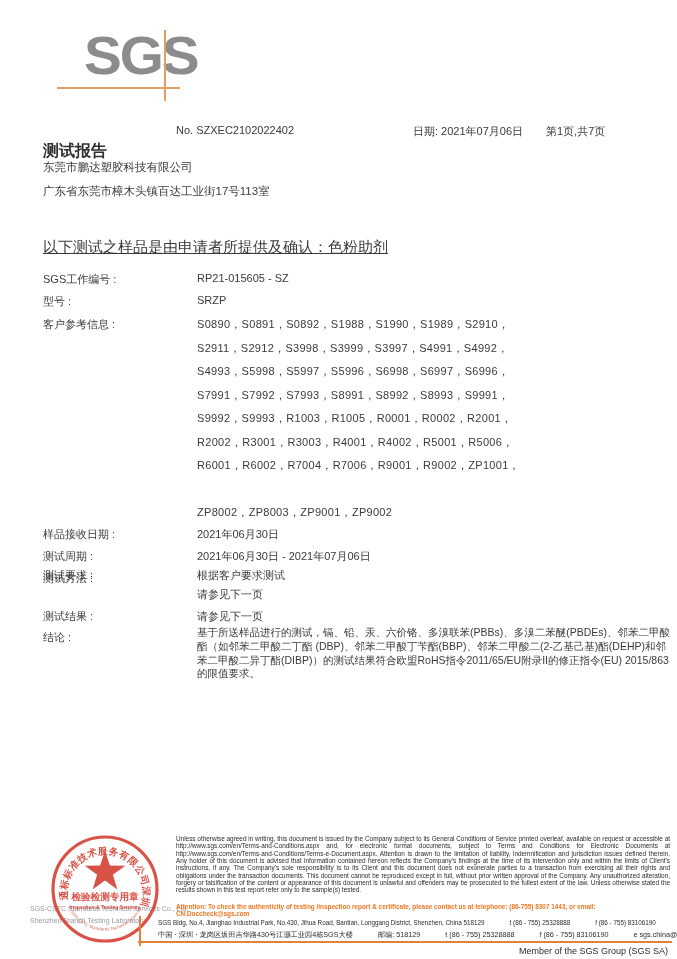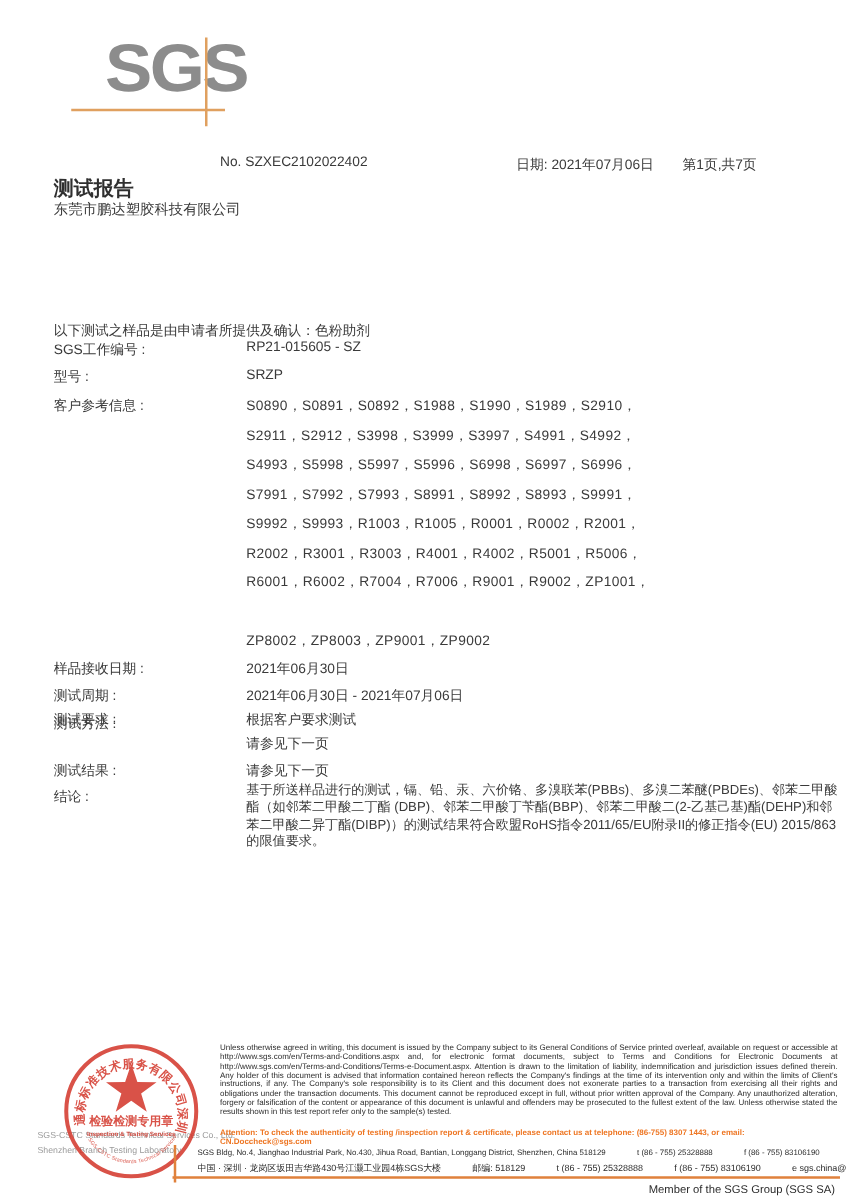--- a/index.html
+++ b/index.html
@@ -17,21 +17,21 @@
   .logo-hline{position:absolute;left:57px;top:87px;width:123px;height:2px;background:#e0a05f;}
   .logo-vline{position:absolute;left:164px;top:30px;width:2px;height:71px;background:#e0a05f;}
   .title-row{position:absolute;left:0;top:121px;width:677px;height:20px;}
   .report-title{position:absolute;left:43px;top:0;font-size:16px;font-weight:bold;color:#2f2f2f;margin-top:20px;}
   .report-no{position:absolute;left:176px;top:3px;font-size:11px;}
   .report-date{position:absolute;left:413px;top:3px;font-size:11px;}
   .report-page{position:absolute;left:546px;top:3px;font-size:11px;}
   
   .client-company{position:absolute;left:43px;top:160px;font-size:11.5px;}
   .client-address{position:absolute;left:43px;top:184px;font-size:11.5px;}
-  .sample-statement{position:absolute;left:43px;top:257px;font-size:11px;}
+  .sample-statement{position:absolute;left:43px;top:238px;font-size:15px;text-decoration:underline;}
   
   .flabel{position:absolute;left:43px;font-size:11px;white-space:nowrap;}
   .fvalue{position:absolute;left:197px;font-size:11px;white-space:nowrap;}
   .ref-line{position:absolute;left:197px;font-size:11px;letter-spacing:.3px;}
   .conclusion{
     position:absolute;left:197px;top:626px;width:477px;font-size:10.5px;
     line-height:13.8px;white-space:normal;
   }
   
   .legal{
@@ -62,20 +62,21 @@
   <div class="logo-vline"></div>
 
   <div class="title-row">
     <span class="report-title">测试报告</span>
     <span class="report-no">No. SZXEC2102022402</span>
     <span class="report-date">日期: 2021年07月06日</span>
     <span class="report-page">第1页,共7页</span>
   </div>
 
   <div class="client-company">东莞市鹏达塑胶科技有限公司</div>
+  <div class="client-address">广东省东莞市樟木头镇百达工业街17号113室</div>
 
   <div class="sample-statement">以下测试之样品是由申请者所提供及确认：色粉助剂</div>
 
   <div class="flabel" style="top:272px">SGS工作编号 :</div>
   <div class="fvalue" style="top:272px">RP21-015605 - SZ</div>
 
   <div class="flabel" style="top:294px">型号 :</div>
   <div class="fvalue" style="top:294px">SRZP</div>
 
   <div class="flabel" style="top:317px">客户参考信息 :</div>

